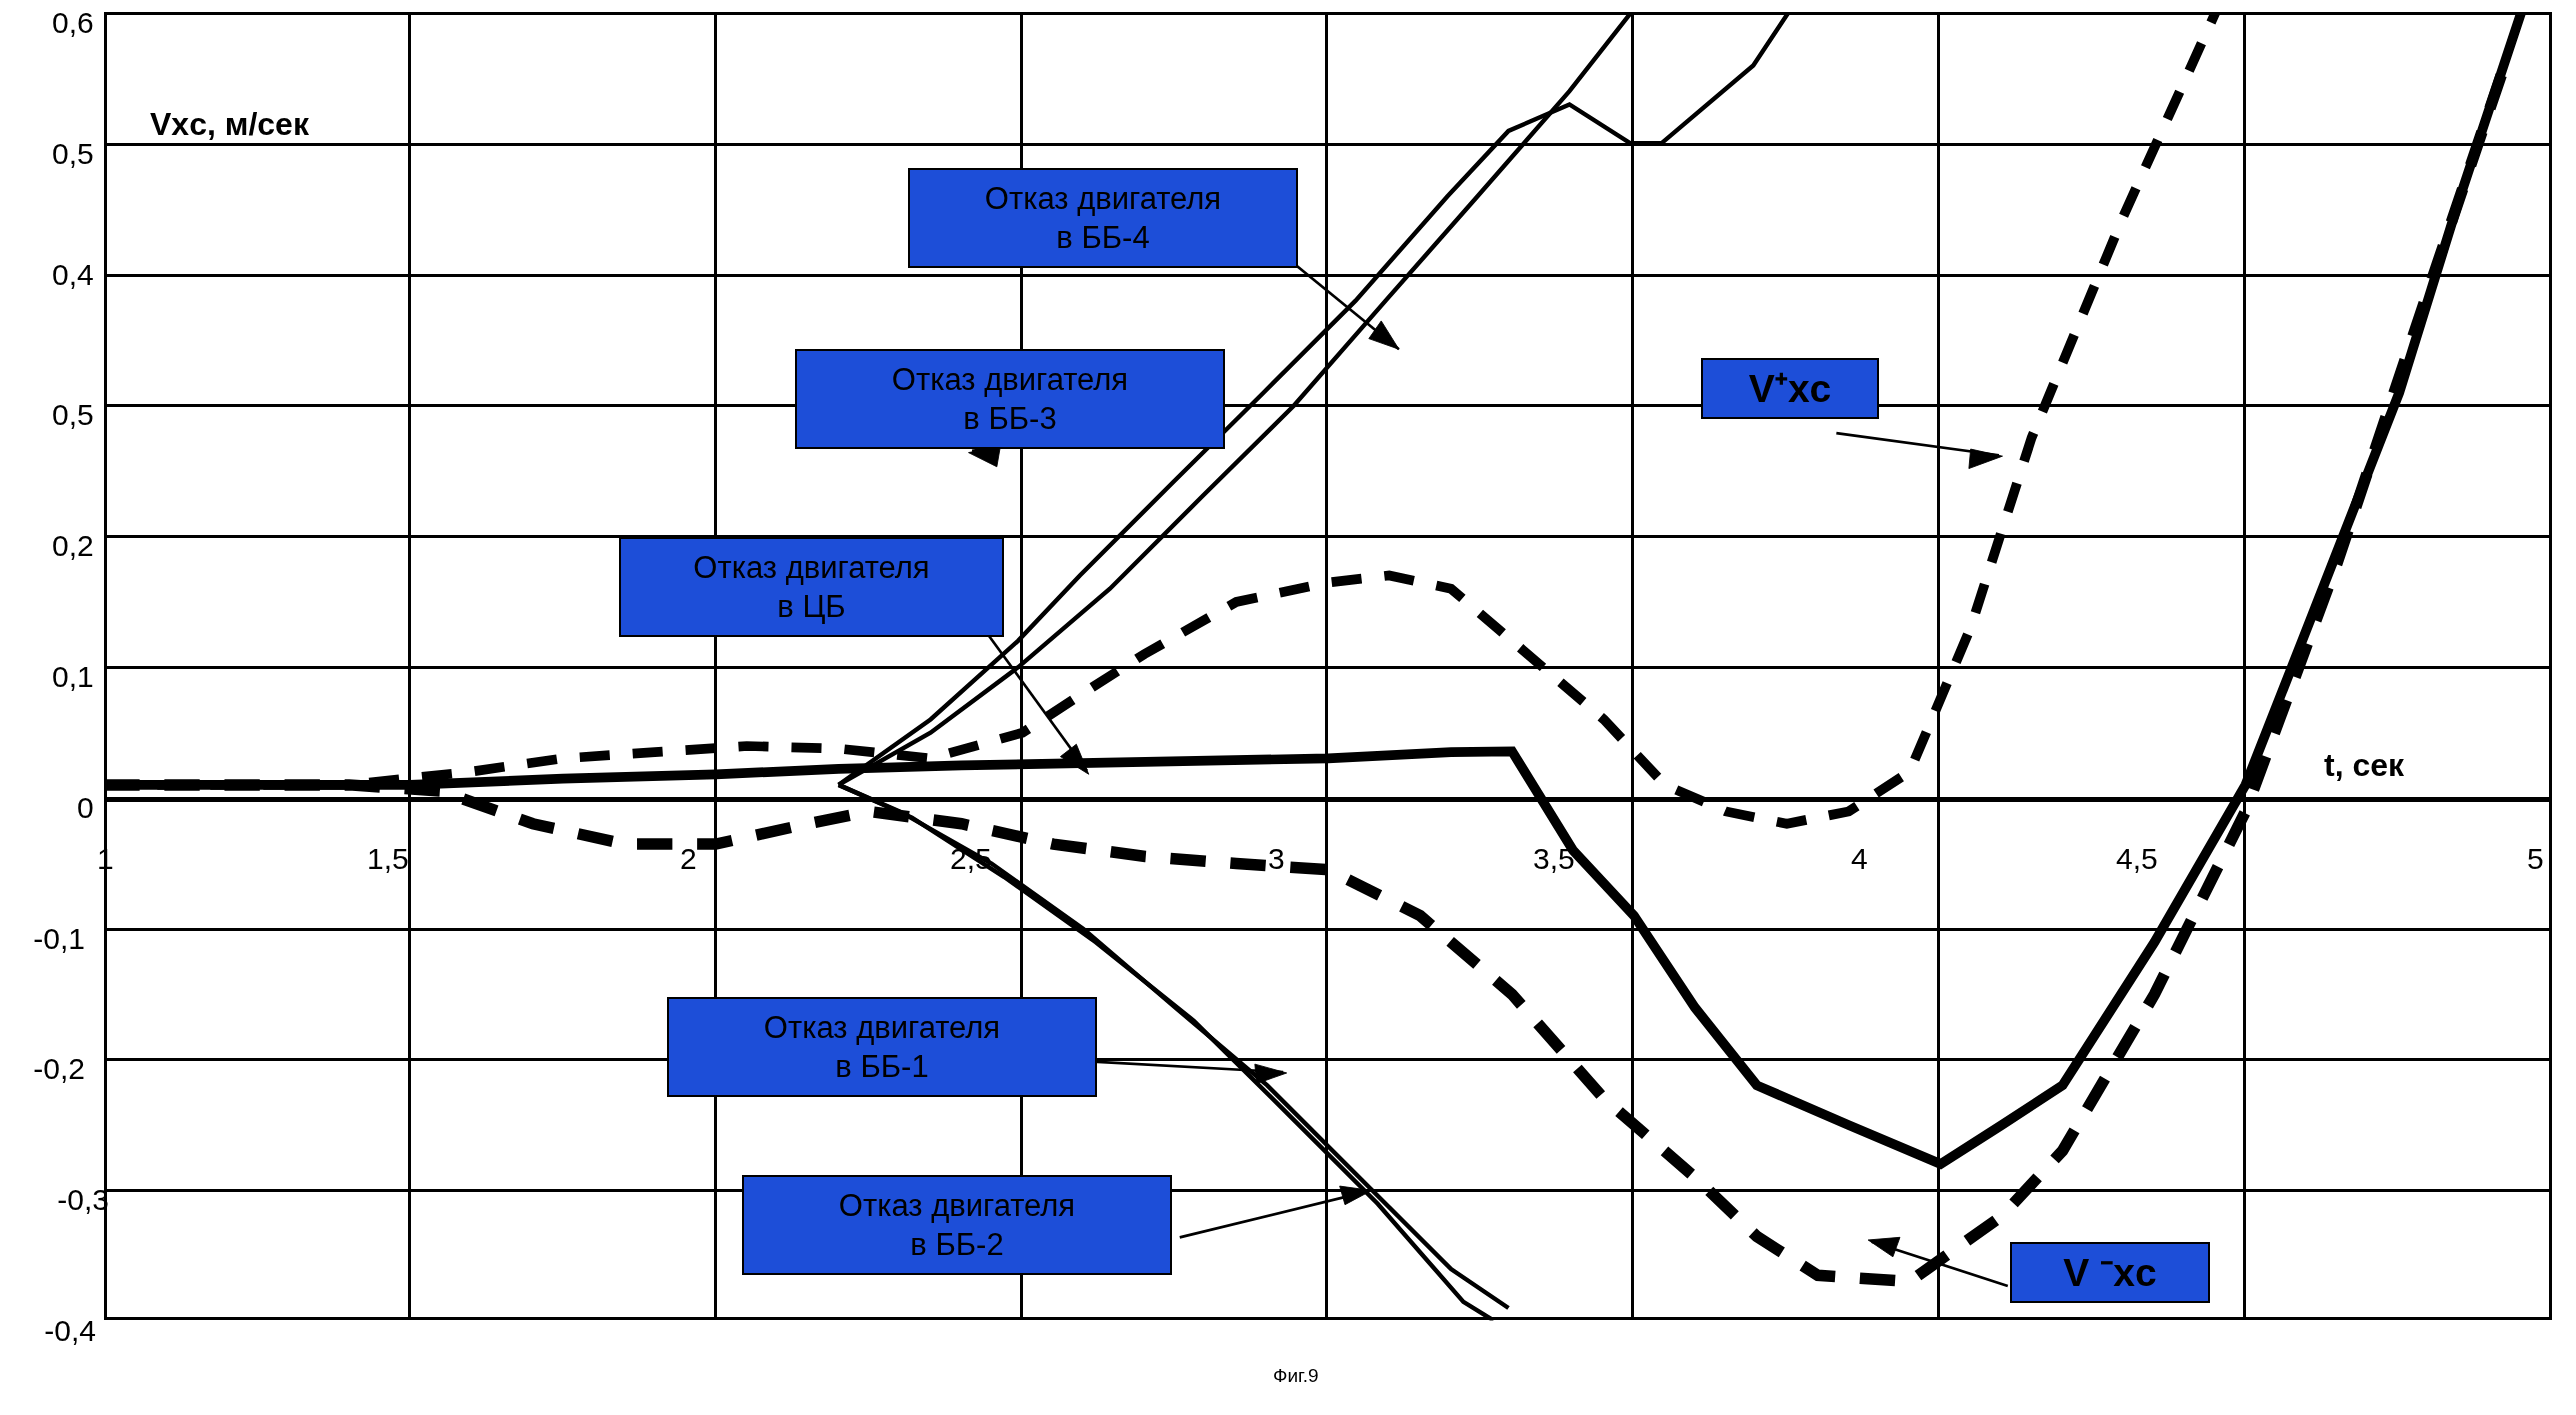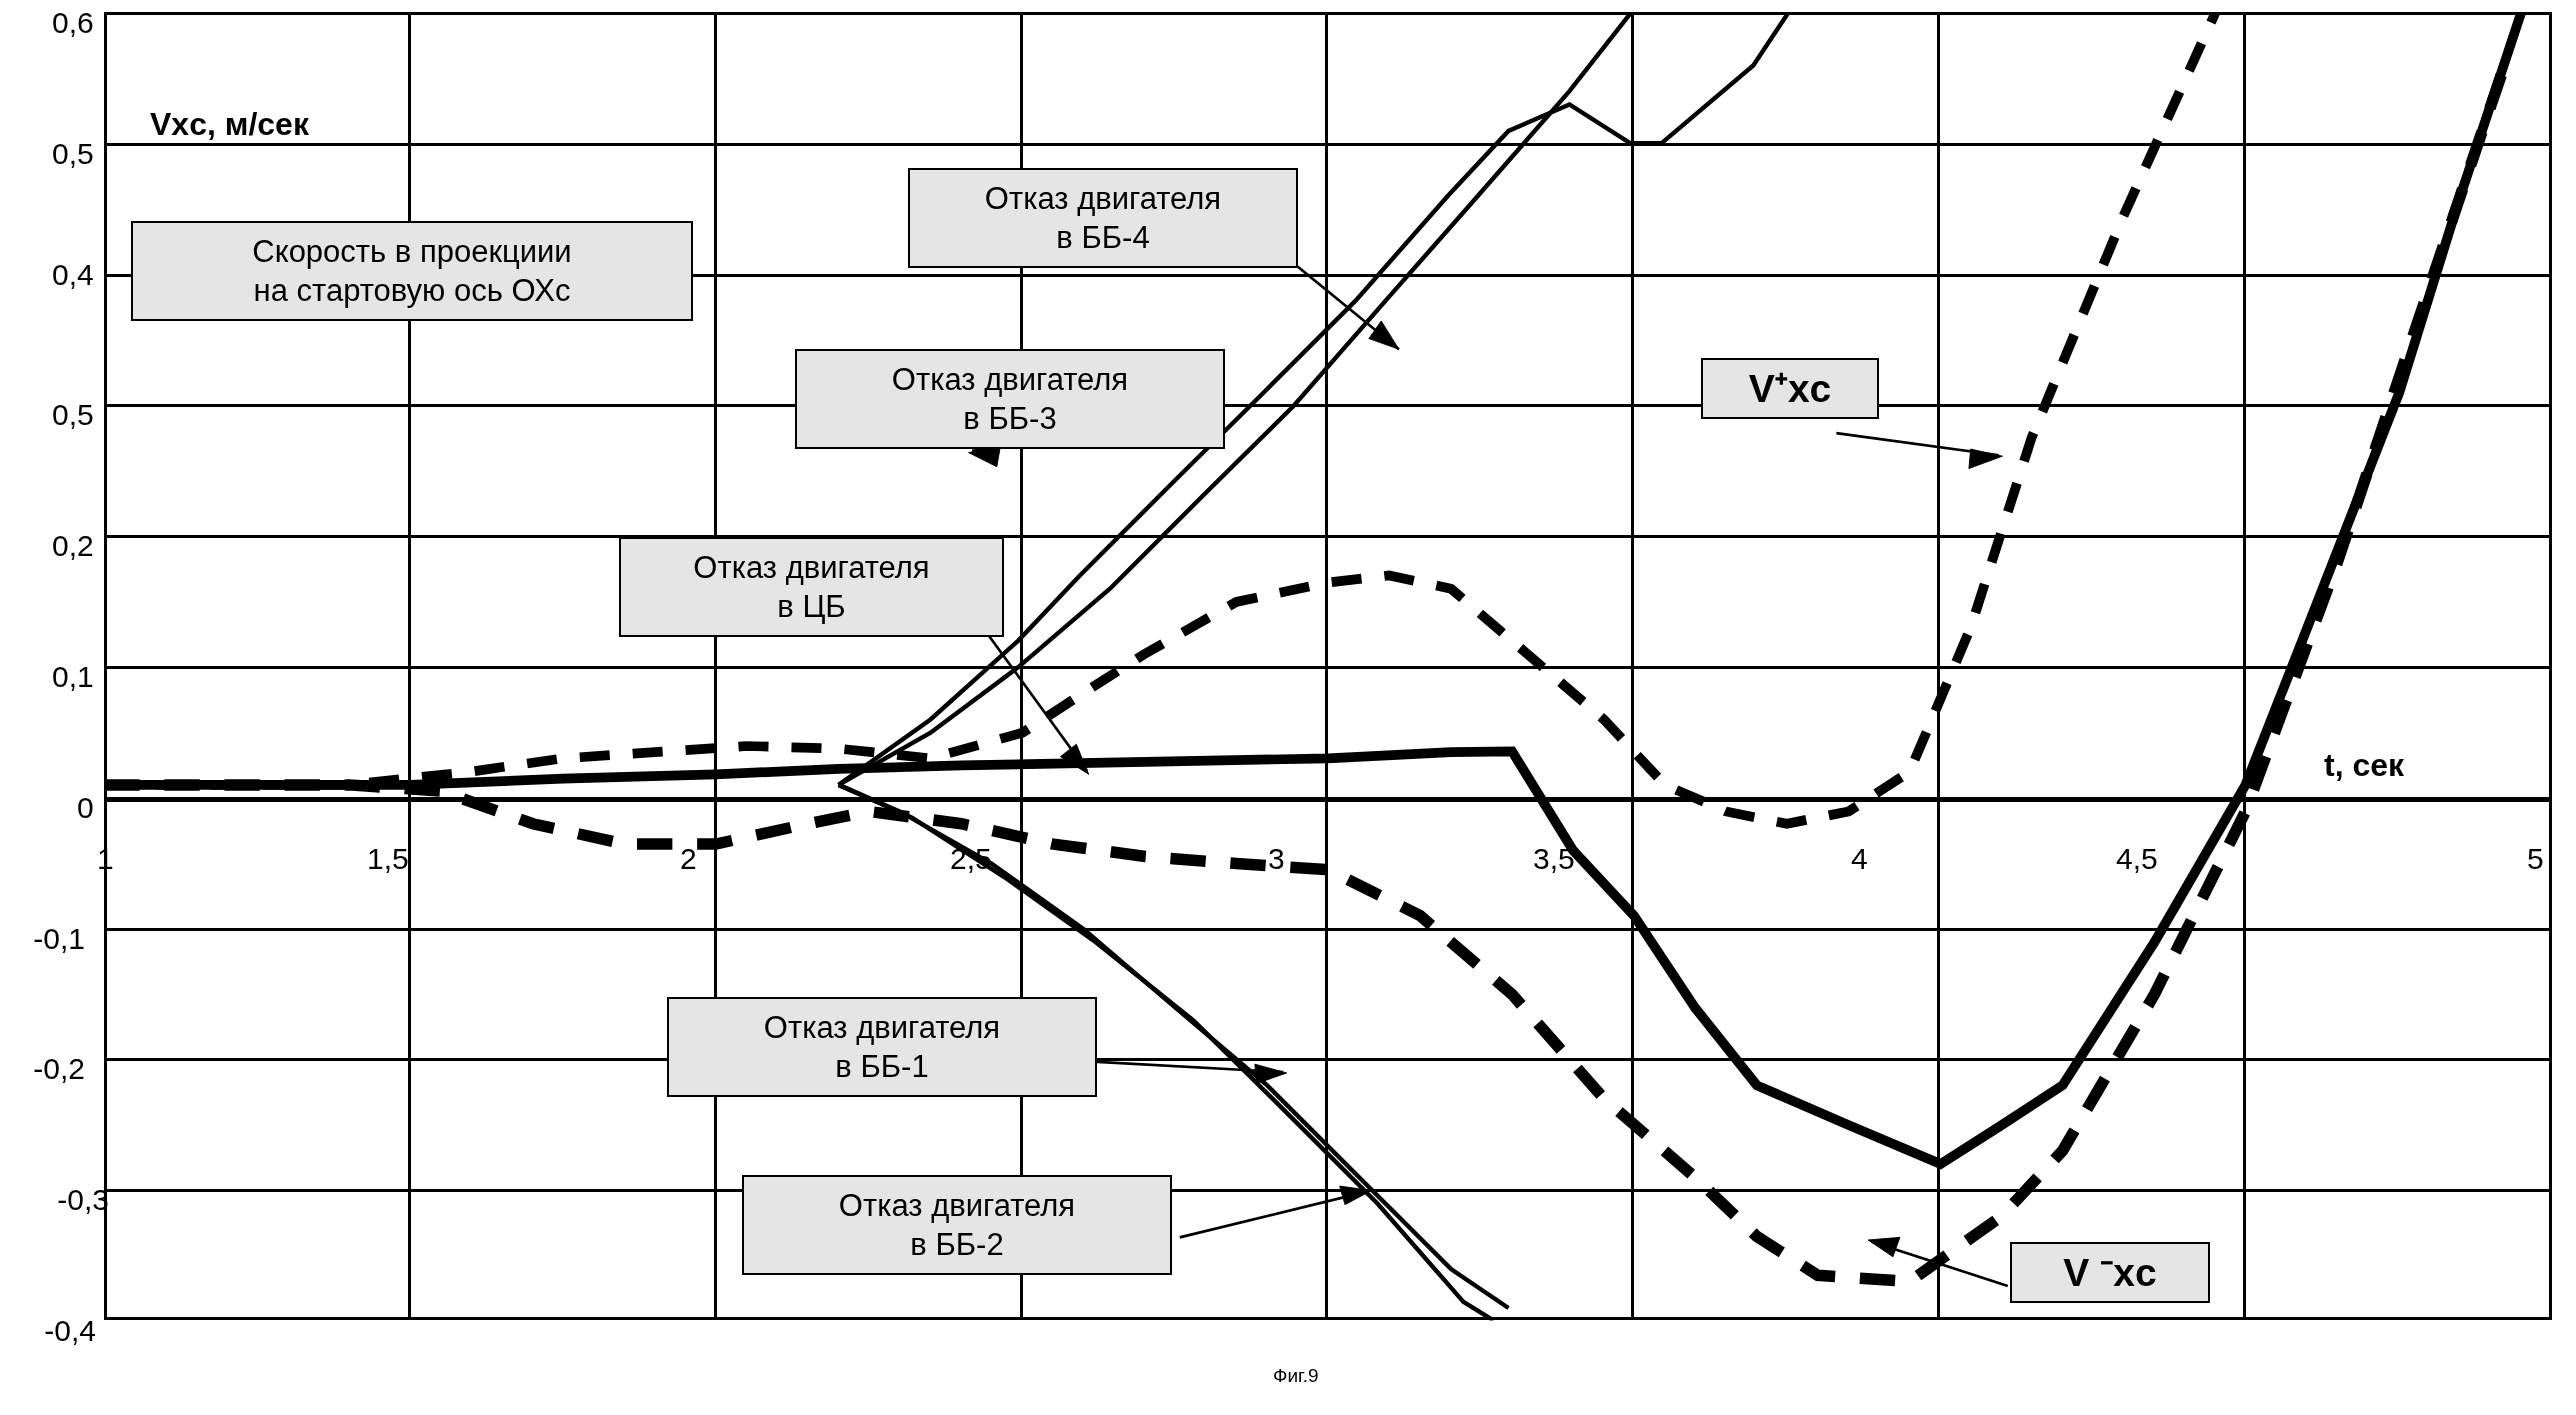--- a/index.html
+++ b/index.html
@@ -9,21 +9,21 @@
   
   #plot{position:absolute;left:104px;top:12.4px;width:2448px;height:1308px;}
   .axis-frame{position:absolute;left:0;top:0;width:100%;height:100%;box-sizing:border-box;border:3.5px solid #000;}
   .gridline-v{position:absolute;top:0;bottom:0;width:2.7px;background:#000;}
   .gridline-h{position:absolute;left:0;right:0;height:2.7px;background:#000;}
   .axis-zero{height:4.4px;}
   .ytick{position:absolute;font-size:30px;line-height:30px;white-space:nowrap;text-align:right;width:85px;margin-top:8px;}
   .xtick{position:absolute;font-size:30px;line-height:30px;white-space:nowrap;}
 
   
-  .boxlbl{position:absolute;border:2.7px solid #000;background:#e5e5e5;padding:8.8px 14px;font-size:31px;line-height:39px;text-align:center;white-space:pre-line;font-weight:400;}
+  .boxlbl{position:absolute;border:2.7px solid #000;background:#1d4ed8;padding:8.8px 14px;font-size:31px;line-height:39px;text-align:center;white-space:pre-line;font-weight:400;}
   .plainlbl{position:absolute;font-size:32px;font-weight:bold;white-space:nowrap;}
   .figcap{position:absolute;font-size:19px;white-space:nowrap;}
 
   svg.overlay{position:absolute;left:0;top:0;width:2576px;height:1416px;pointer-events:none;}
 </style>
 </head>
 <body>
 
 <div id="root">
 
@@ -113,22 +113,20 @@
       <path d="M 1552,1347 L 1516,1342 L 1522,1363 Z" fill="#000" stroke-width="1"></path>
 
       <path d="M 2078,490 L 2262,515" stroke-width="3"></path>
       <path d="M 2266,516 L 2230,508 L 2228,530 Z" fill="#000" stroke-width="1"></path>
 
       <path d="M 2272,1455 L 2118,1405" stroke-width="3"></path>
       <path d="M 2114,1403 L 2150,1400 L 2142,1422 Z" fill="#000" stroke-width="1"></path>
     </g>
   </svg>
 
-  <div class="boxlbl" style="left:131px;top:221px;width:530px;">Скорость в проекциии
-на стартовую  ось ОХс</div>
 
   <div class="boxlbl" style="left:908px;top:168px;width:358px;">Отказ двигателя
 в ББ-4</div>
   <div class="boxlbl" style="left:795px;top:349px;width:398px;">Отказ двигателя
 в ББ-3</div>
   <div class="boxlbl" style="left:619px;top:537px;width:353px;">Отказ двигателя
 в ЦБ</div>
   <div class="boxlbl" style="left:667px;top:997px;width:398px;">Отказ двигателя
 в ББ-1</div>
   <div class="boxlbl" style="left:742px;top:1175px;width:398px;">Отказ двигателя

